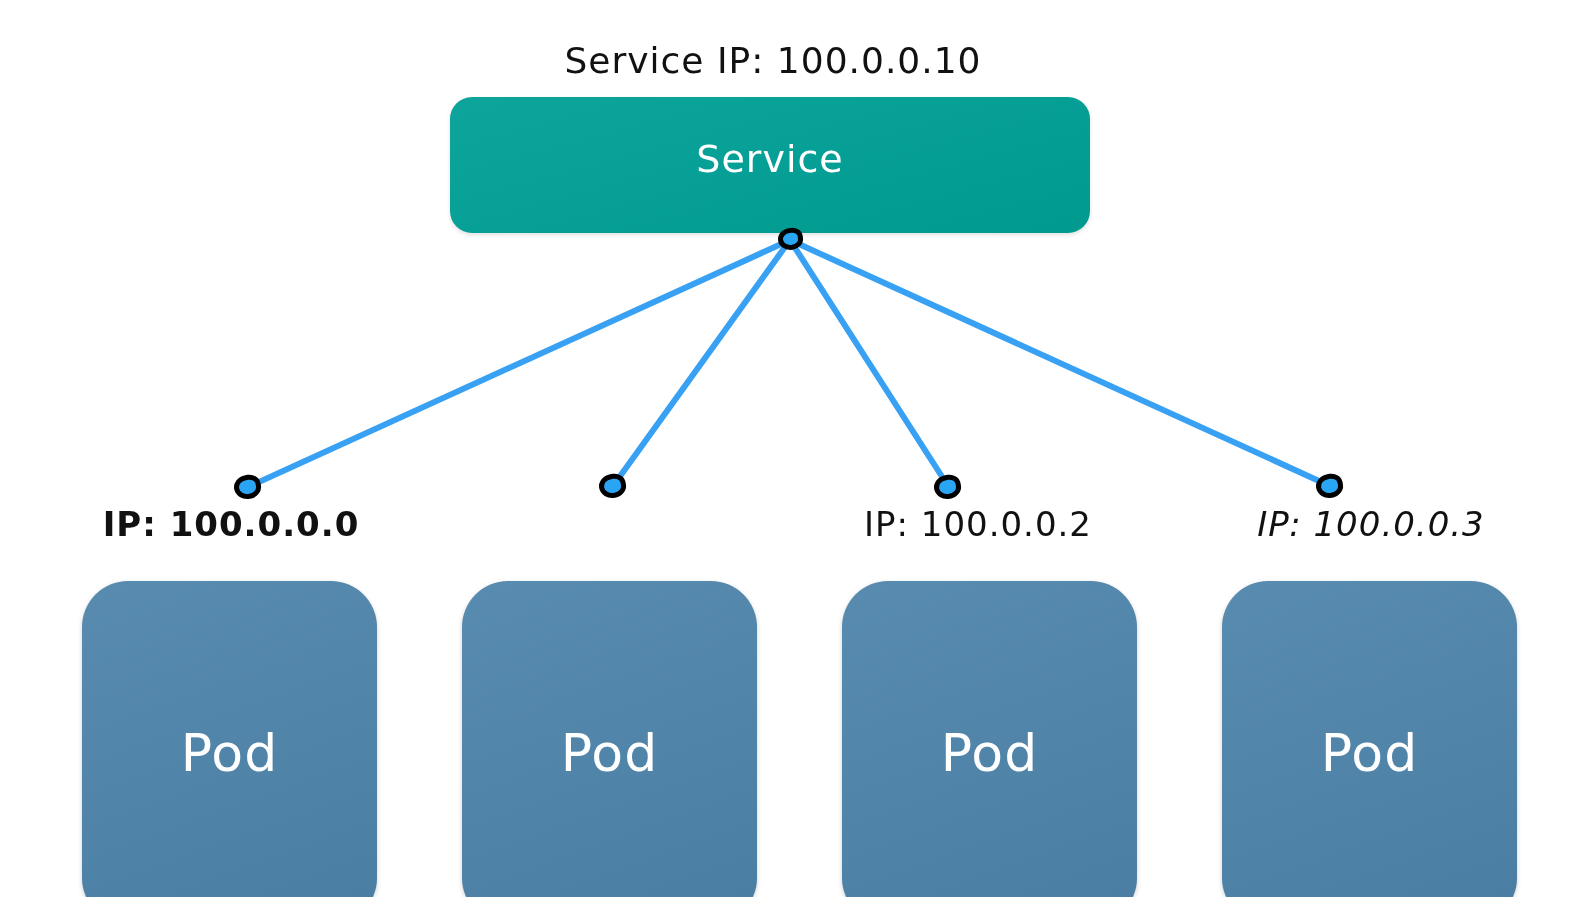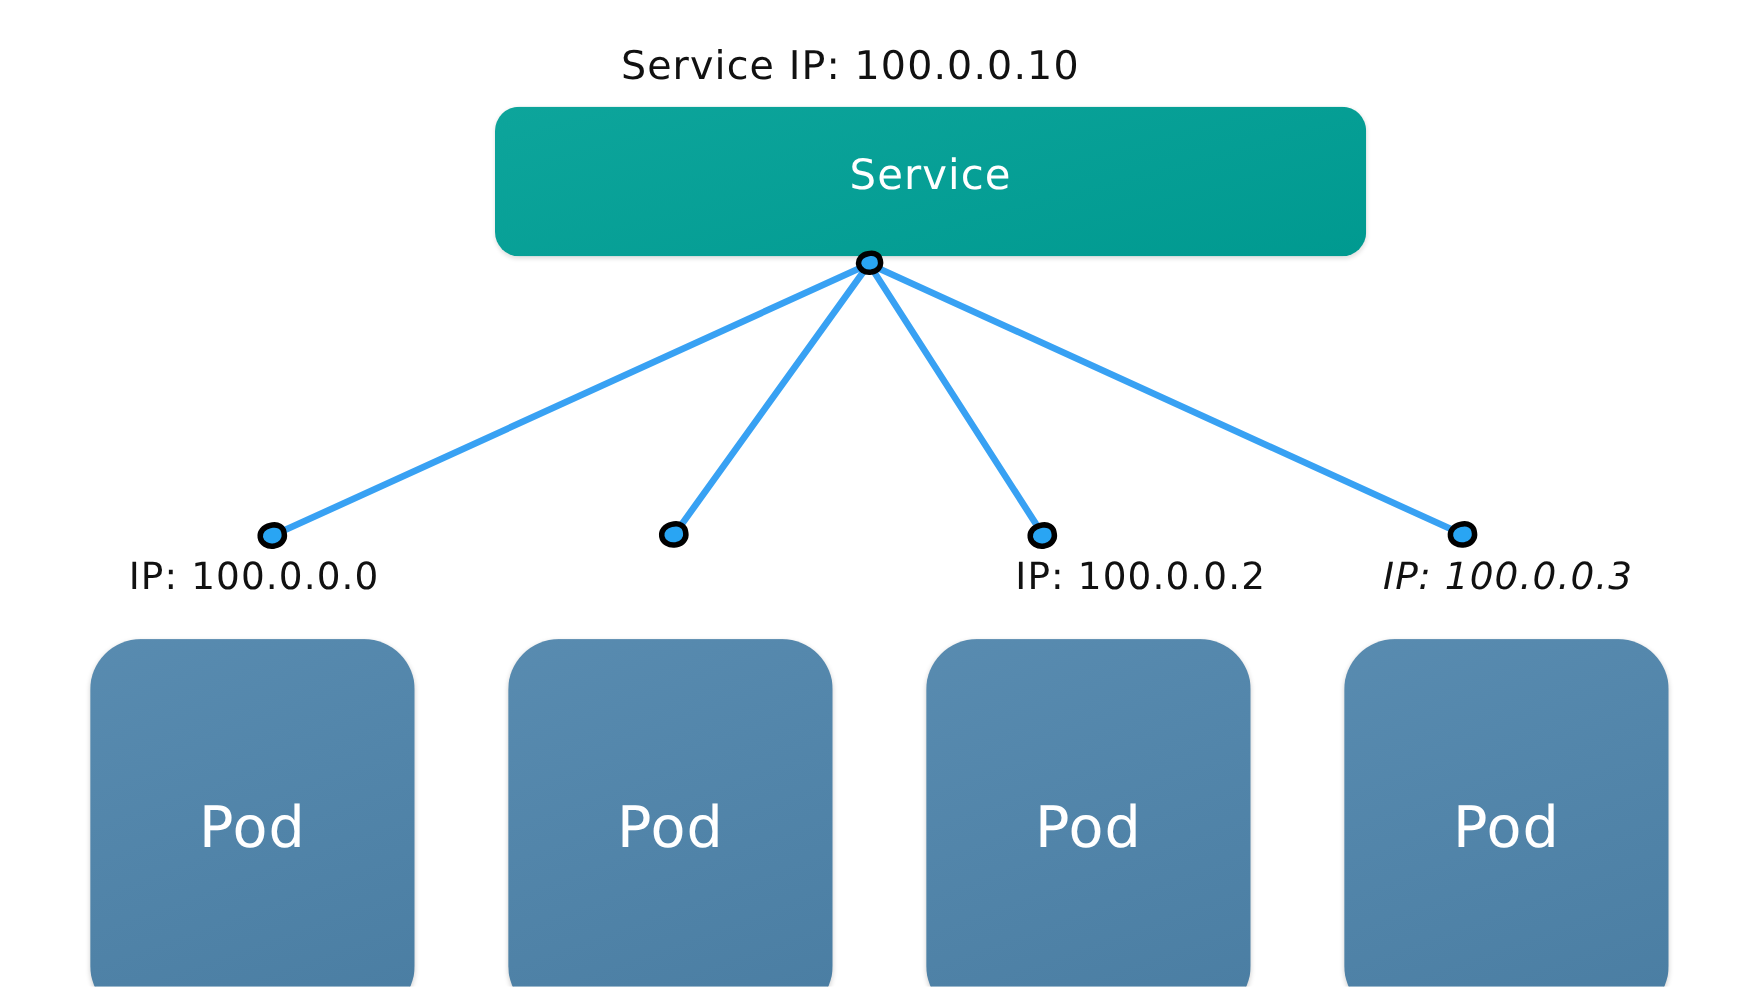--- a/index.html
+++ b/index.html
@@ -23,21 +23,21 @@
     left:773px;top:40px;
     transform:translateX(-50%);
     font-size:36px;
     letter-spacing:1px;
     color:var(--text_ink);
     white-space:nowrap;
   }
   .service-box{
     position:absolute;
     left:450px;top:97px;
-    width:792px;height:136px;
+    width:640px;height:136px;
     background:linear-gradient(165deg,rgba(255,255,255,.05),rgba(0,0,0,.04)),var(--service_fill);
     border-radius:22px;
     display:flex;align-items:center;justify-content:center;
     box-shadow:0 2px 4px rgba(0,0,0,.12);
   }
   .service-label{
     font-size:38px;
     color:var(--label_white);
     letter-spacing:1px;
     margin-top:-12px;
@@ -65,23 +65,23 @@
   .pod-dot.d4{left:1316px;top:474px;}
   .ip-label{
     position:absolute;
     top:504px;
     transform:translateX(-50%);
     font-size:34px;
     letter-spacing:1px;
     color:var(--text_ink);
     white-space:nowrap;
   }
-  .ip-label.p1{left:231px;}
+  .ip-label.p1{left:231px;font-weight:bold;}
   .ip-label.p2{left:609px;}
-  .ip-label.p3{left:1037px;}
+  .ip-label.p3{left:978px;}
   .ip-label.p4{left:1371px;font-style:italic;}
   .pod-box{
     position:absolute;
     top:581px;
     width:295px;height:343px;
     background:linear-gradient(160deg,rgba(255,255,255,.06),rgba(0,0,0,.05)),var(--pod_fill);
     border-radius:46px;
     display:flex;align-items:center;justify-content:center;
     box-shadow:0 2px 5px rgba(0,0,0,.18);
   }

